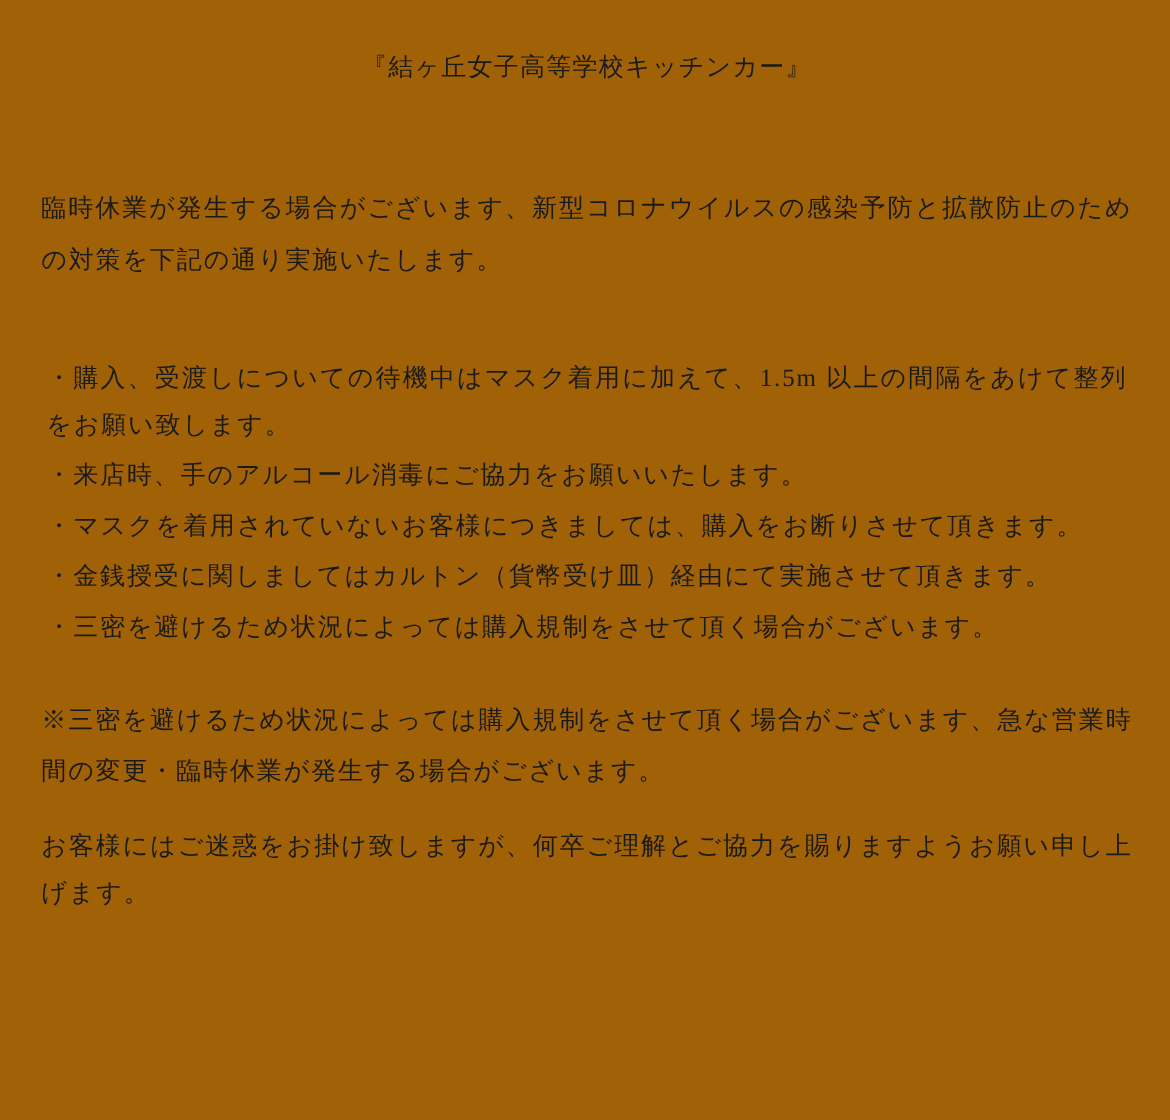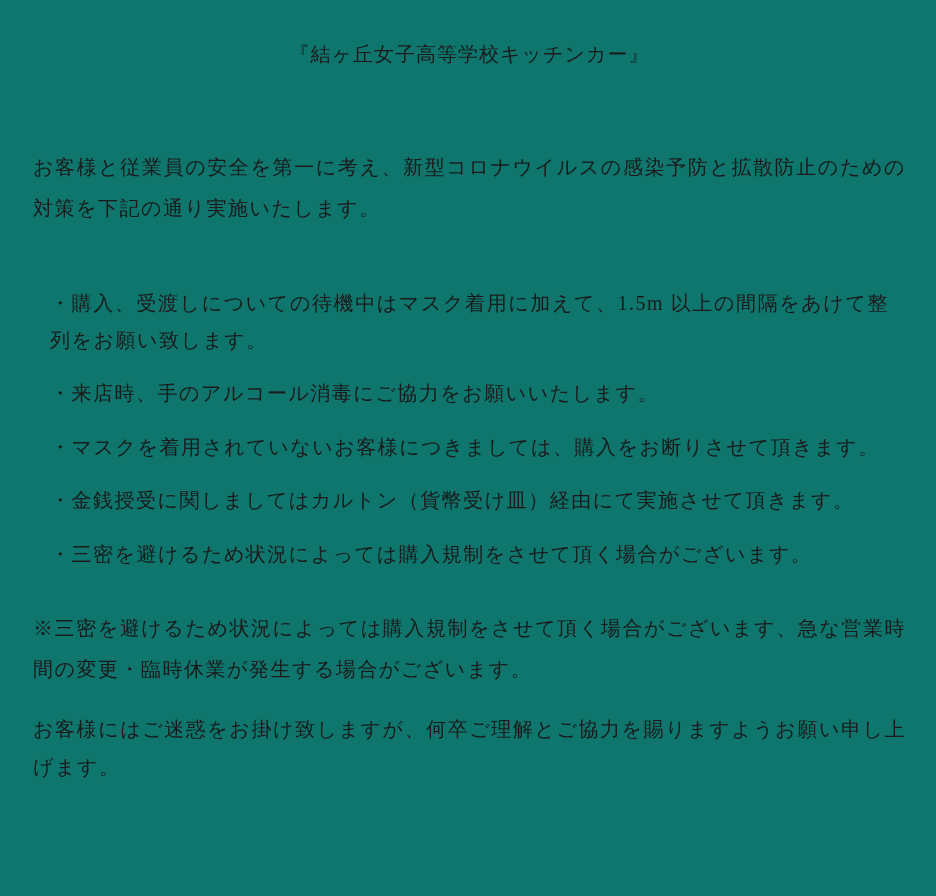--- a/index.html
+++ b/index.html
@@ -12,21 +12,21 @@
     height: 896px;
     overflow: hidden;
     font-family: "Liberation Serif", "DejaVu Serif", serif;
     color: #1a1a1a;
   }
   .page {
     box-sizing: border-box;
     width: 936px;
     height: 896px;
     padding: 36px 30px 20px 33px;
-    background: #0f766e;
+    background: #a16207;
   }
   .title-block {
     text-align: center;
     font-size: 20px;
     line-height: 37px;
     letter-spacing: 1px;
   }
   .title-line {
     margin: 0;
     font-weight: normal;
@@ -41,42 +41,42 @@
     margin: 74px 0 0 0;
     line-height: 41px;
   }
   .measures {
     list-style: none;
     margin: 56px 0 0 0;
     padding: 0;
     line-height: 36.5px;
   }
   .measure-item {
-    margin: 17px;
+    margin: 4px;
   }
   .note {
     margin: 36px 0 0 0;
     line-height: 41px;
   }
   .closing {
     margin: 22px 0 0 0;
     line-height: 38px;
     font-family: Liberation Mono, monospace;
   }
 </style>
 </head>
 <body>
 
 <div class="page">
 
   <header class="title-block">
     <h1 class="title-line">『結ヶ丘女子高等学校キッチンカー』</h1>
   </header>
 
-  <p class="body-text intro">お客様と従業員の安全を第一に考え、新型コロナウイルスの感染予防と拡散防止のための対策を下記の通り実施いたします。</p>
+  <p class="body-text intro">臨時休業が発生する場合がございます、新型コロナウイルスの感染予防と拡散防止のための対策を下記の通り実施いたします。</p>
 
   <ul class="body-text measures">
     <li class="measure-item">・購入、受渡しについての待機中はマスク着用に加えて、1.5m 以上の間隔をあけて整列をお願い致します。</li>
     <li class="measure-item">・来店時、手のアルコール消毒にご協力をお願いいたします。</li>
     <li class="measure-item">・マスクを着用されていないお客様につきましては、購入をお断りさせて頂きます。</li>
     <li class="measure-item">・金銭授受に関しましてはカルトン（貨幣受け皿）経由にて実施させて頂きます。</li>
     <li class="measure-item">・三密を避けるため状況によっては購入規制をさせて頂く場合がございます。</li>
   </ul>
 
   <p class="body-text note">※三密を避けるため状況によっては購入規制をさせて頂く場合がございます、急な営業時間の変更・臨時休業が発生する場合がございます。</p>

